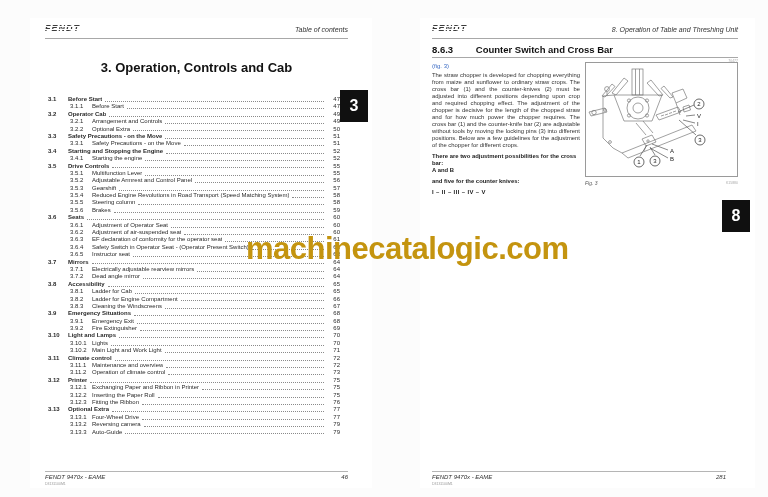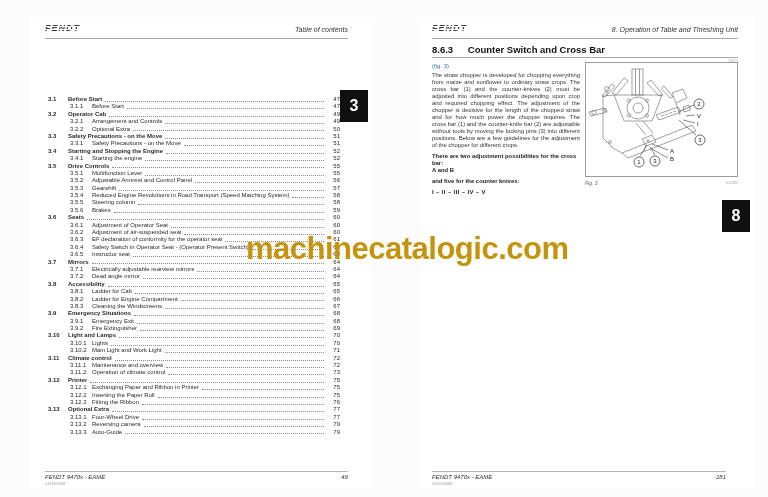--- a/index.html
+++ b/index.html
@@ -42,21 +42,21 @@
 
   
   .ftr-rule { position:absolute; top:453px; height:1px; background:#b5b5b5; }
   .ftr-left { position:absolute; top:456px; font-style:italic; font-size:6px; color:#333; }
   .ftr-page { position:absolute; top:456px; font-style:italic; font-size:6px; color:#333; text-align:right; }
   .ftr-code { position:absolute; top:464px; font-size:3.5px; color:#999; }
 
   
   .section-head { position:absolute; top:26px; left:12px; width:306px; font-size:9.5px;
                   font-weight:bold; color:#111; white-space:nowrap; }
-  .section-head .sec-num { margin-right:12px; }
+  .section-head .sec-num { margin-right:20px; }
   .section-rule { position:absolute; top:39px; left:12px; width:306px; height:1px; background:#a8a8a8; }
   .ref-code-top { position:absolute; top:41px; left:12px; width:306px; text-align:right;
                   font-size:3.5px; color:#aaa; }
 
   .text-col { position:absolute; top:45px; left:12px; width:148px; }
   .fig-link { font-size:6px; color:#3a6bc4; margin-bottom:3px; }
   .body-par { font-size:5.9px; line-height:7px; text-align:justify; color:#333; }
   .bold-block { font-size:5.9px; line-height:7px; font-weight:bold; color:#222; margin-top:4px; }
   .bold-line  { font-size:5.9px; line-height:7px; font-weight:bold; color:#222; }
   .bold-line.spaced { margin-top:4px; letter-spacing:0.4px; }
@@ -77,20 +77,21 @@
 <div class="canvas">
 
   <div class="page page-left">
     <div class="logo" style="left:15px; top:5px;">
       <span>FENDT</span>
       <i class="s1"></i><i class="s2"></i>
     </div>
     <div class="hdr-right" style="top:8px; right:24px;">Table of contents</div>
     <div class="hdr-rule" style="top:20px; left:15px; width:303px;"></div>
 
+    <div class="toc-title-main">3. Operation, Controls and Cab</div>
 
     <div class="toc" id="toc-container">
         <div class="toc-row lvl1">
     <span class="toc-num">3.1</span>
           <span class="toc-title">Before Start</span>
           <span class="toc-dots"></span>
           <span class="toc-page">47</span>
   </div>
         <div class="toc-row lvl2">
     <span class="toc-num">3.1.1</span>

